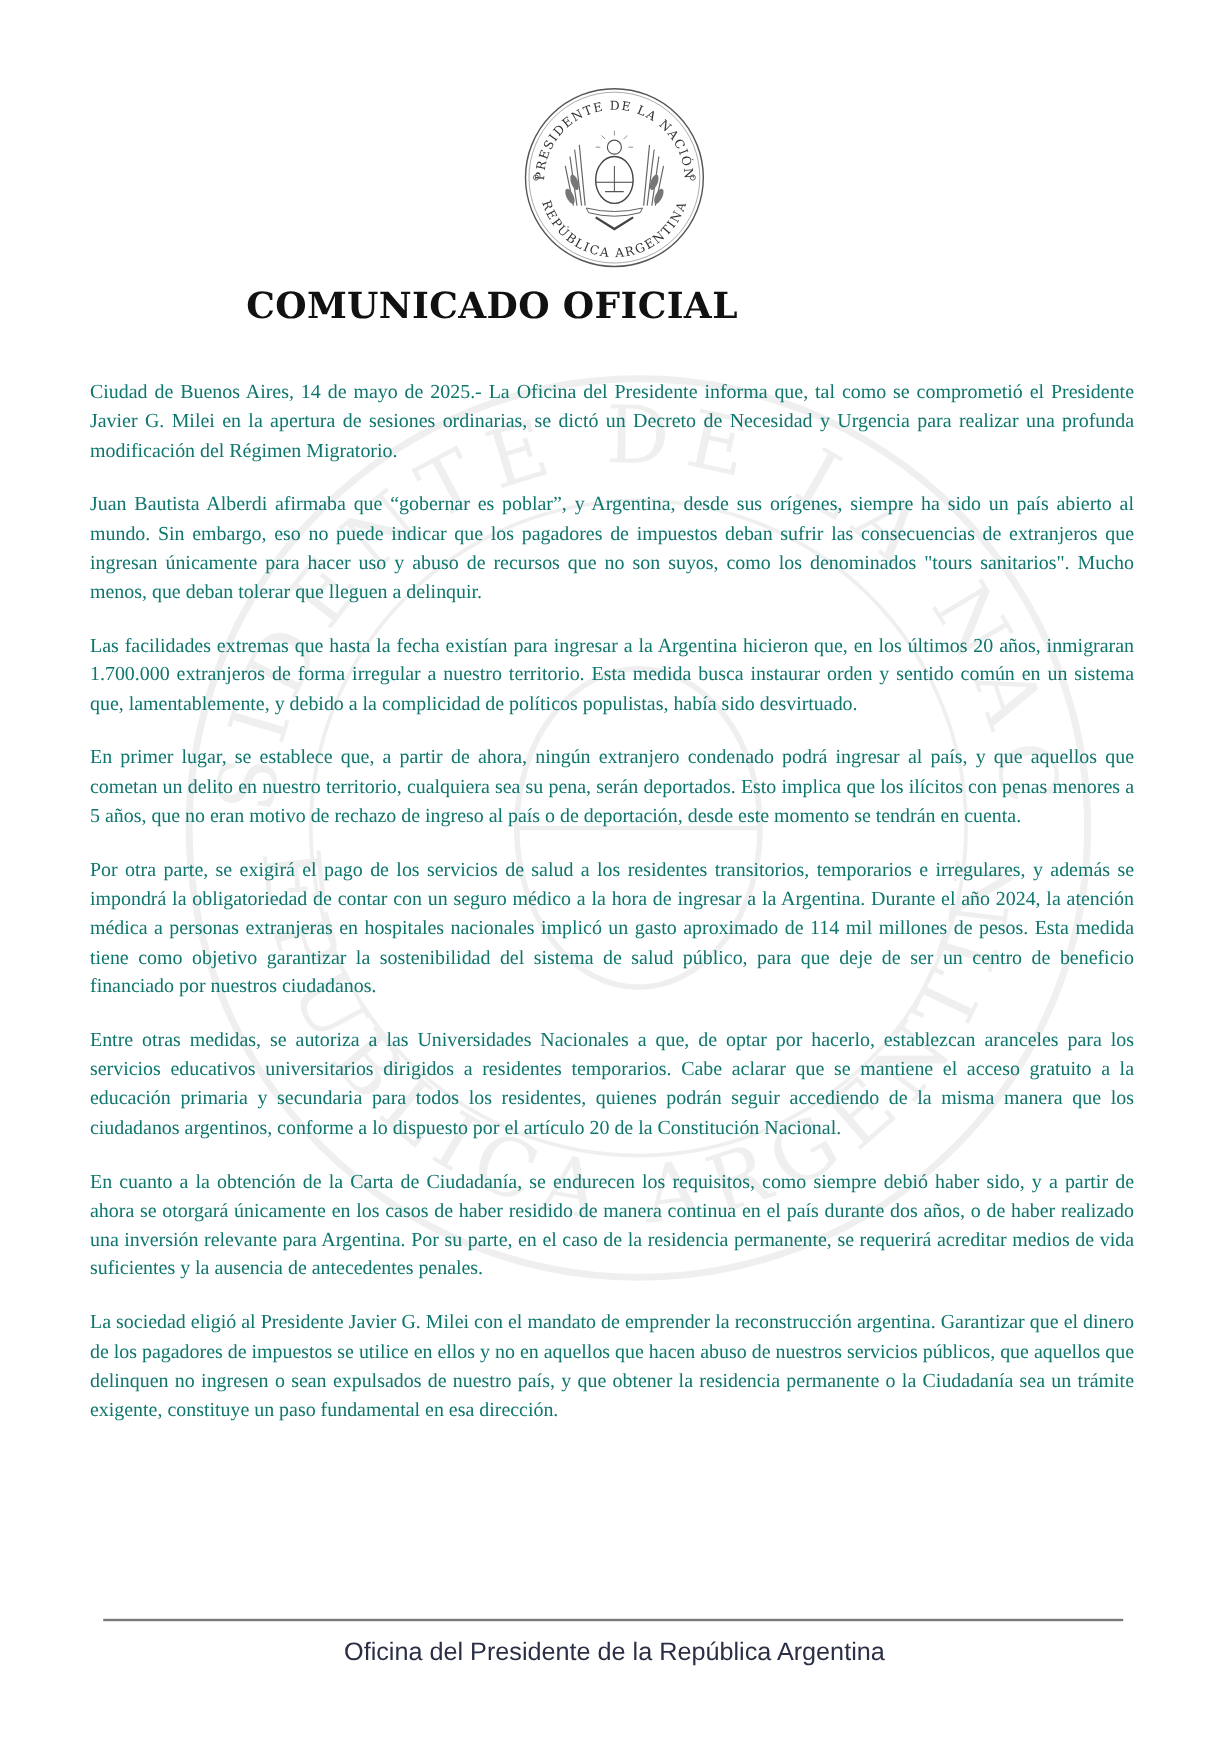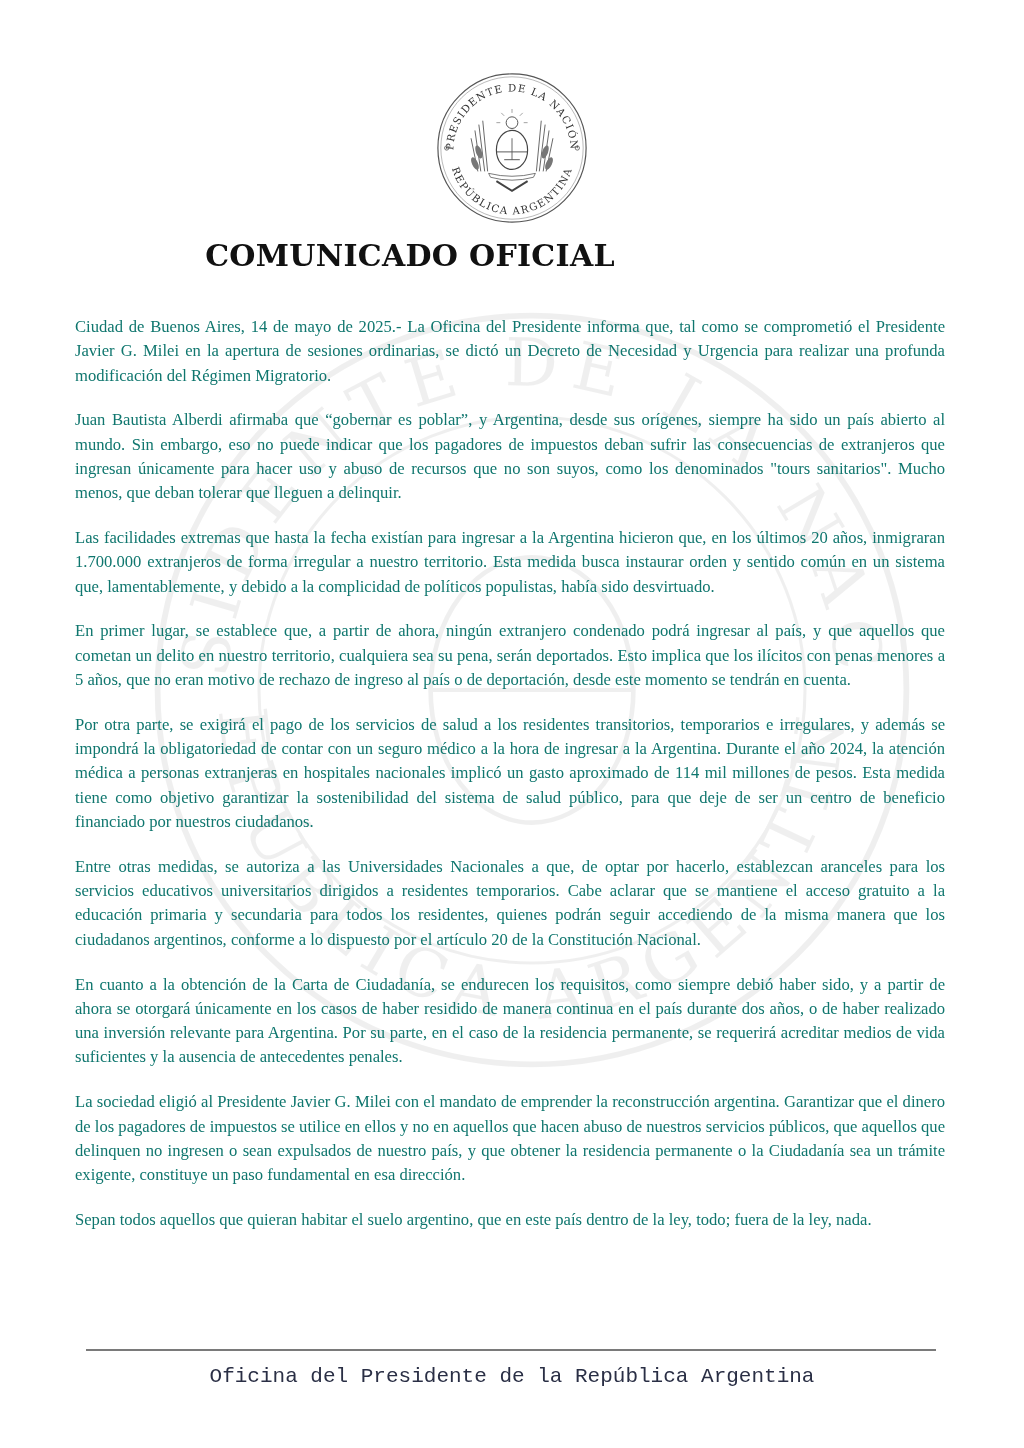--- a/index.html
+++ b/index.html
@@ -8,21 +8,21 @@
 
     .seal { position: absolute; left: 434px; top: 70px; width: 156px; height: 156px; }
     .watermark { position: absolute; left: 142px; top: 300px; width: 780px; height: 780px; opacity: 0.06; pointer-events: none; }
 
     .title { position: absolute; top: 238px; left: 0; width: 820px; text-align: center; font-family: "DejaVu Serif", serif; font-weight: bold; font-size: 30px; letter-spacing: 0.3px; color: #111; margin: 0; }
 
     .body { position: absolute; left: 75px; top: 315px; width: 870px; }
     .para { font-size: 15.2px; line-height: 24.3px; text-align: justify; margin: 0 0 20.5px 0; color: #0f766e; font-family: "Liberation Serif", "DejaVu Serif", serif; font-size: 16.6px; }
 
     .footer-rule { position: absolute; left: 86px; top: 1349px; width: 850px; height: 2px; background: #7a7a7a; }
-    .footer-text { position: absolute; top: 1365px; left: 0; width: 1024px; text-align: center; font-family: Liberation Mono, monospace; font-size: 21px; color: #2a2f45; }
+    .footer-text { position: absolute; top: 1365px; left: 0; width: 1024px; text-align: center; font-family: Liberation Sans, sans-serif; font-size: 21px; color: #2a2f45; }
   </style>
 </head>
 <body>
 
 <div class="page">
 
   <svg class="watermark" viewBox="0 0 200 200">
     <circle cx="100" cy="100" r="96" fill="none" stroke="#000" stroke-width="1.5"></circle>
     <circle cx="100" cy="100" r="70" fill="none" stroke="#000" stroke-width="0.8"></circle>
     <defs>
@@ -87,18 +87,17 @@
 
   <div class="body">
     <p class="para">Ciudad de Buenos Aires, 14 de mayo de 2025.- La Oficina del Presidente informa que, tal como se comprometió el Presidente Javier G. Milei en la apertura de sesiones ordinarias, se dictó un Decreto de Necesidad y Urgencia para realizar una profunda modificación del Régimen Migratorio.</p>
     <p class="para">Juan Bautista Alberdi afirmaba que “gobernar es poblar”, y Argentina, desde sus orígenes, siempre ha sido un país abierto al mundo. Sin embargo, eso no puede indicar que los pagadores de impuestos deban sufrir las consecuencias de extranjeros que ingresan únicamente para hacer uso y abuso de recursos que no son suyos, como los denominados "tours sanitarios". Mucho menos, que deban tolerar que lleguen a delinquir.</p>
     <p class="para">Las facilidades extremas que hasta la fecha existían para ingresar a la Argentina hicieron que, en los últimos 20 años, inmigraran 1.700.000 extranjeros de forma irregular a nuestro territorio. Esta medida busca instaurar orden y sentido común en un sistema que, lamentablemente, y debido a la complicidad de políticos populistas, había sido desvirtuado.</p>
     <p class="para">En primer lugar, se establece que, a partir de ahora, ningún extranjero condenado podrá ingresar al país, y que aquellos que cometan un delito en nuestro territorio, cualquiera sea su pena, serán deportados. Esto implica que los ilícitos con penas menores a 5 años, que no eran motivo de rechazo de ingreso al país o de deportación, desde este momento se tendrán en cuenta.</p>
     <p class="para">Por otra parte, se exigirá el pago de los servicios de salud a los residentes transitorios, temporarios e irregulares, y además se impondrá la obligatoriedad de contar con un seguro médico a la hora de ingresar a la Argentina. Durante el año 2024, la atención médica a personas extranjeras en hospitales nacionales implicó un gasto aproximado de 114 mil millones de pesos. Esta medida tiene como objetivo garantizar la sostenibilidad del sistema de salud público, para que deje de ser un centro de beneficio financiado por nuestros ciudadanos.</p>
     <p class="para">Entre otras medidas, se autoriza a las Universidades Nacionales a que, de optar por hacerlo, establezcan aranceles para los servicios educativos universitarios dirigidos a residentes temporarios. Cabe aclarar que se mantiene el acceso gratuito a la educación primaria y secundaria para todos los residentes, quienes podrán seguir accediendo de la misma manera que los ciudadanos argentinos, conforme a lo dispuesto por el artículo 20 de la Constitución Nacional.</p>
     <p class="para">En cuanto a la obtención de la Carta de Ciudadanía, se endurecen los requisitos, como siempre debió haber sido, y a partir de ahora se otorgará únicamente en los casos de haber residido de manera continua en el país durante dos años, o de haber realizado una inversión relevante para Argentina. Por su parte, en el caso de la residencia permanente, se requerirá acreditar medios de vida suficientes y la ausencia de antecedentes penales.</p>
     <p class="para">La sociedad eligió al Presidente Javier G. Milei con el mandato de emprender la reconstrucción argentina. Garantizar que el dinero de los pagadores de impuestos se utilice en ellos y no en aquellos que hacen abuso de nuestros servicios públicos, que aquellos que delinquen no ingresen o sean expulsados de nuestro país, y que obtener la residencia permanente o la Ciudadanía sea un trámite exigente, constituye un paso fundamental en esa dirección.</p>
-    <p class="para">Sepan todos aquellos que quieran habitar el suelo argentino, que en este país dentro de la ley, todo; fuera de la ley, nada.</p>
   </div>
 
   <div class="footer-rule"></div>
   <div class="footer-text">Oficina del Presidente de la República Argentina</div>
 </div>
 
 </body></html>

